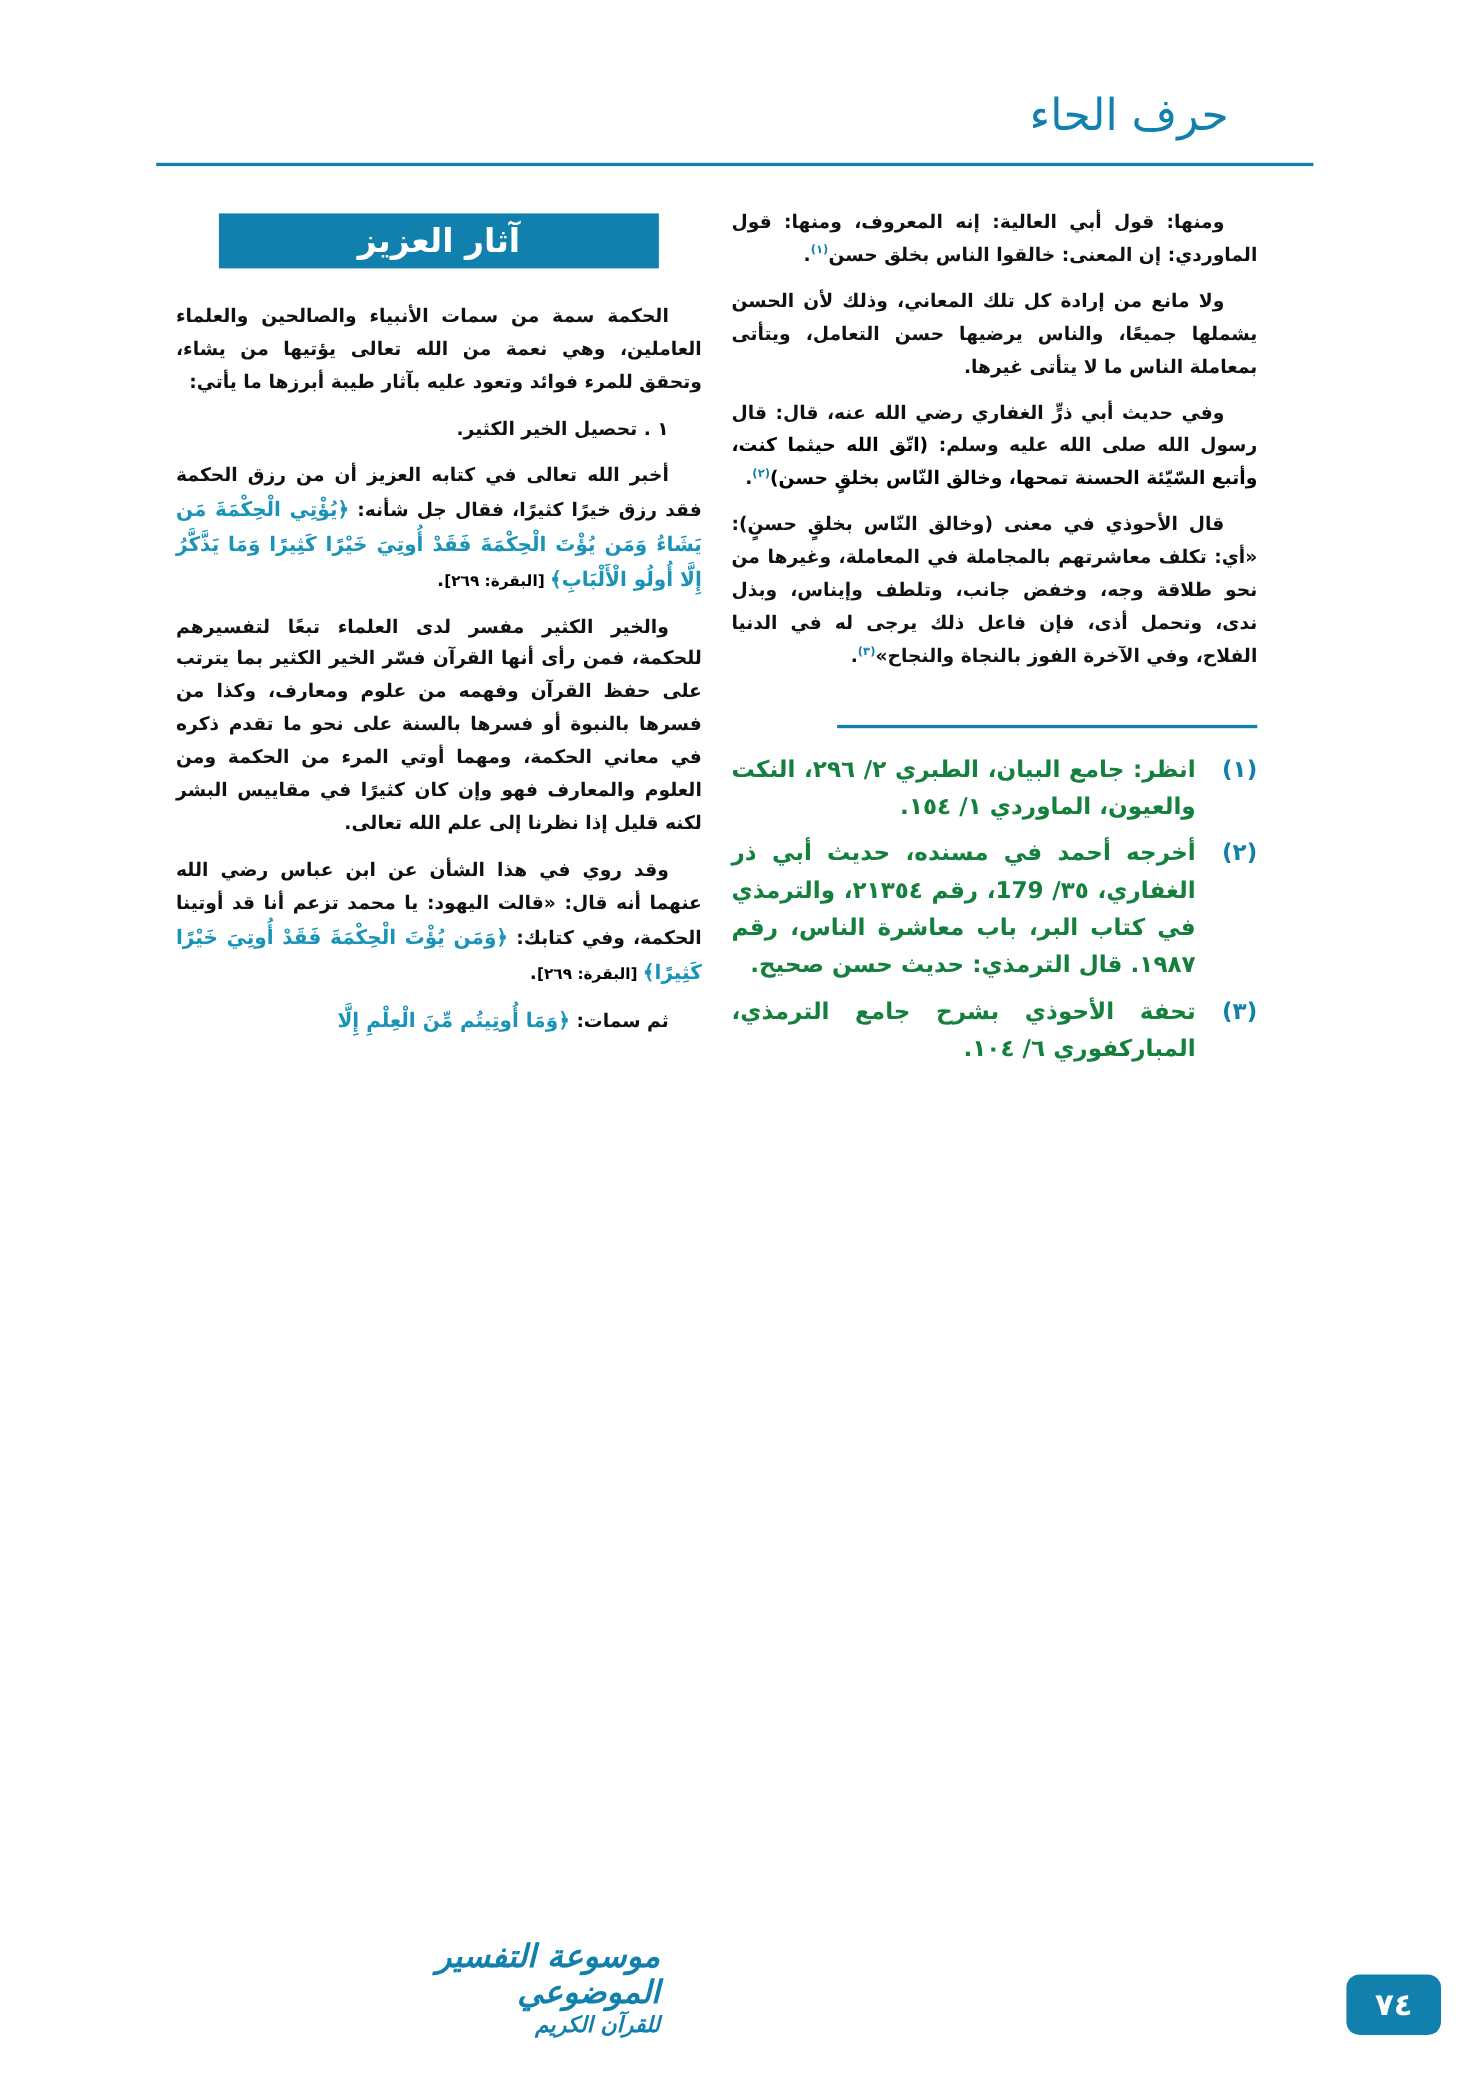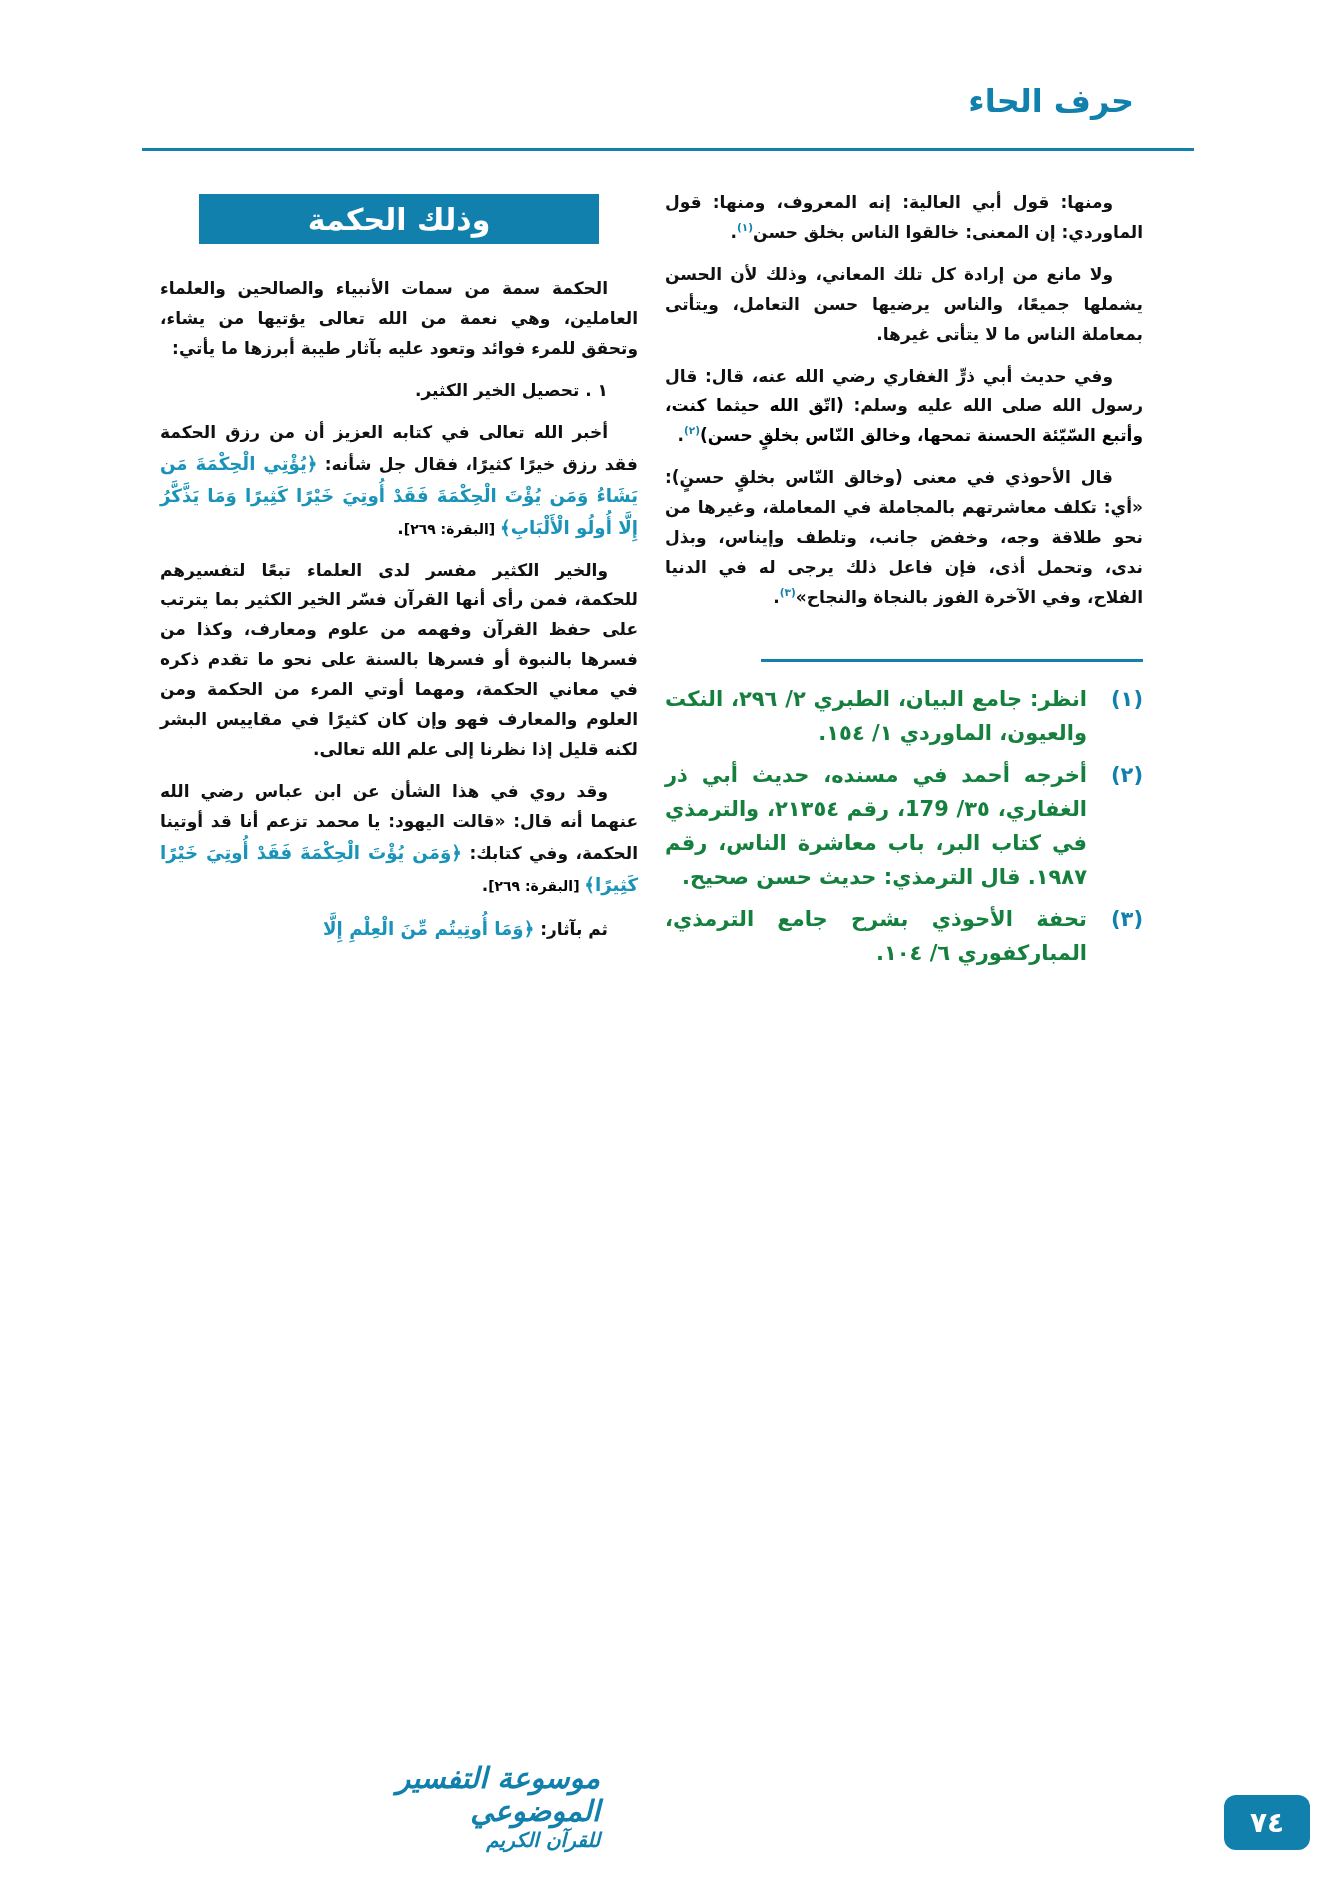--- a/index.html
+++ b/index.html
@@ -13,23 +13,23 @@
     font-family:"DejaVu Sans", sans-serif;
     direction:rtl;
     position:relative;
     overflow:hidden;
     color:#111;
   }
   .page{position:absolute;inset:0;}
 
   
   .header-title{
-    position:absolute;top:82px;right:205px;
+    position:absolute;top:82px;right:222px;
     color:var(--accent);
-    font-size:32px;font-weight:bold;
+    font-size:40px;font-weight:normal;
     letter-spacing:1px;
   }
   .header-rule{
     position:absolute;top:148px;left:142px;right:145px;
     height:3px;background:var(--accent);
   }
 
   
   .content{
     position:absolute;top:188px;right:196px;left:160px;
@@ -133,27 +133,27 @@
           <span class="fn-text">أخرجه أحمد في مسنده، حديث أبي ذر الغفاري، ٣٥/ 179، رقم ٢١٣٥٤، والترمذي في كتاب البر، باب معاشرة الناس، رقم ١٩٨٧. قال الترمذي: حديث حسن صحيح.</span>
         </div>
         <div class="fn">
           <span class="fn-num">(٣)</span>
           <span class="fn-text">تحفة الأحوذي بشرح جامع الترمذي، المباركفوري ٦/ ١٠٤.</span>
         </div>
       </div>
     </section>
 
     <section class="col">
-      <div class="heading-box">وذلك الحكمة</div>
+      <div class="heading-box">آثار العزيز</div>
       <p class="para"><span class="seg seg-normal">الحكمة سمة من سمات الأنبياء والصالحين والعلماء العاملين، وهي نعمة من الله تعالى يؤتيها من يشاء، وتحقق للمرء فوائد وتعود عليه بآثار طيبة أبرزها ما يأتي:</span></p>
       <p class="para"><span class="seg seg-normal">١ . تحصيل الخير الكثير.</span></p>
       <p class="para"><span class="seg seg-normal">أخبر الله تعالى في كتابه العزيز أن من رزق الحكمة فقد رزق خيرًا كثيرًا، فقال جل شأنه: </span><span class="seg seg-quran">﴿يُؤْتِي الْحِكْمَةَ مَن يَشَاءُ وَمَن يُؤْتَ الْحِكْمَةَ فَقَدْ أُوتِيَ خَيْرًا كَثِيرًا وَمَا يَذَّكَّرُ إِلَّا أُولُو الْأَلْبَابِ﴾</span><span class="seg seg-ref"> [البقرة: ٢٦٩]</span><span class="seg seg-normal">.</span></p>
       <p class="para"><span class="seg seg-normal">والخير الكثير مفسر لدى العلماء تبعًا لتفسيرهم للحكمة، فمن رأى أنها القرآن فسّر الخير الكثير بما يترتب على حفظ القرآن وفهمه من علوم ومعارف، وكذا من فسرها بالنبوة أو فسرها بالسنة على نحو ما تقدم ذكره في معاني الحكمة، ومهما أوتي المرء من الحكمة ومن العلوم والمعارف فهو وإن كان كثيرًا في مقاييس البشر لكنه قليل إذا نظرنا إلى علم الله تعالى.</span></p>
       <p class="para"><span class="seg seg-normal">وقد روي في هذا الشأن عن ابن عباس رضي الله عنهما أنه قال: «قالت اليهود: يا محمد تزعم أنا قد أوتينا الحكمة، وفي كتابك: </span><span class="seg seg-quran">﴿وَمَن يُؤْتَ الْحِكْمَةَ فَقَدْ أُوتِيَ خَيْرًا كَثِيرًا﴾</span><span class="seg seg-ref"> [البقرة: ٢٦٩]</span><span class="seg seg-normal">.</span></p>
-      <p class="para"><span class="seg seg-normal">ثم بآثار: </span><span class="seg seg-quran">﴿وَمَا أُوتِيتُم مِّنَ الْعِلْمِ إِلَّا</span></p>
+      <p class="para"><span class="seg seg-normal">ثم سمات: </span><span class="seg seg-quran">﴿وَمَا أُوتِيتُم مِّنَ الْعِلْمِ إِلَّا</span></p>
     </section>
 
   </div>
 
   <div class="footer-logo">
     <div class="logo-line1">موسوعة التفسير الموضوعي</div>
     <div class="logo-line2">للقرآن الكريم</div>
   </div>
 
   <div class="page-badge">٧٤</div>

